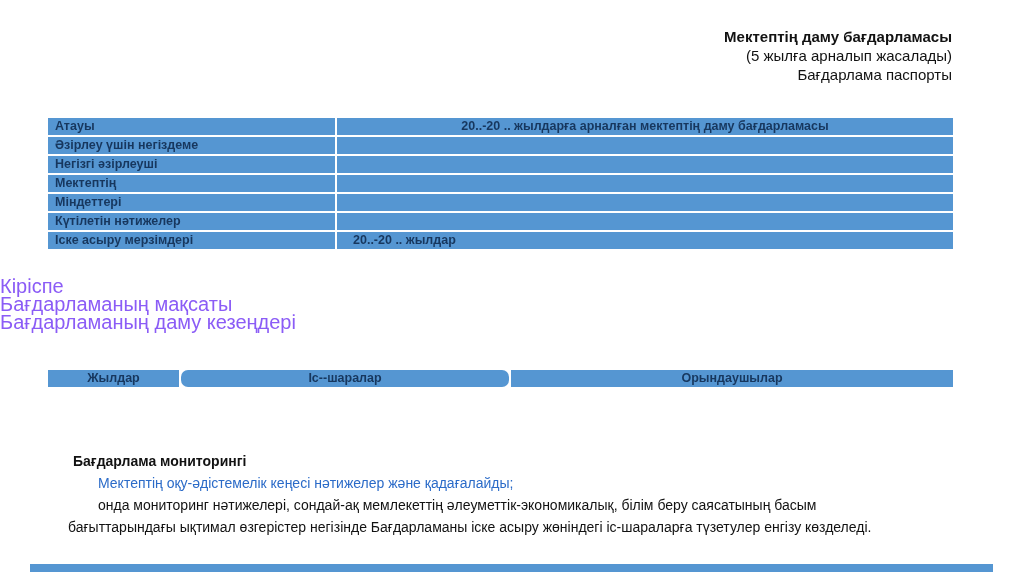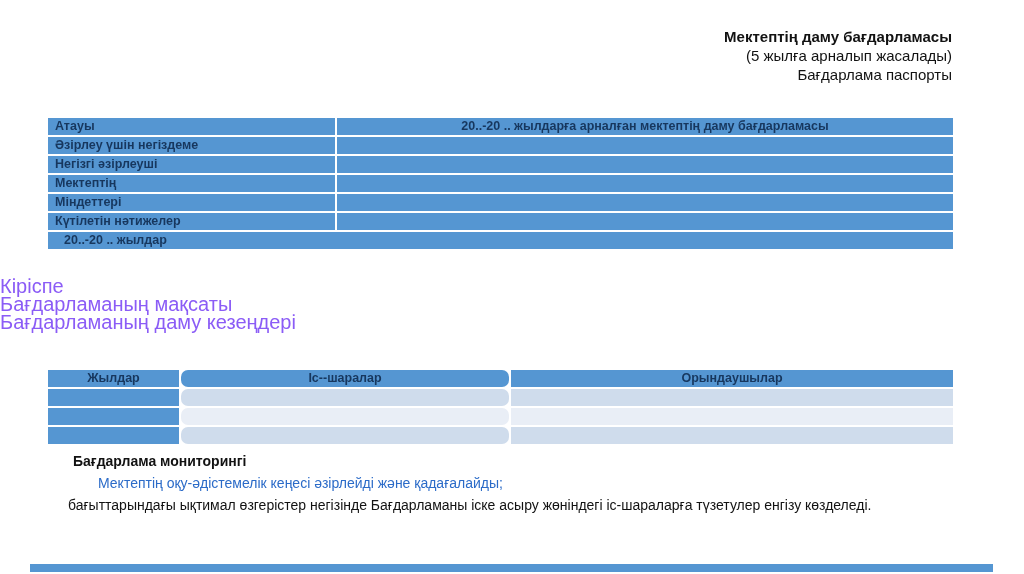--- a/index.html
+++ b/index.html
@@ -20,21 +20,21 @@
   .p-cell{background:#5596D2;color:#17375E;font-size:12.5px;font-weight:bold;line-height:17px;white-space:nowrap;overflow:hidden;}
   .p-label{width:280px;padding-left:7px;flex:none;}
   .p-value{flex:1;padding-left:16px;}
   .p-value.centered{text-align:center;padding-left:0;}
 
   
   .toc-block{position:absolute;top:277px;left:0;width:916px;text-align:left;font-size:20px;line-height:18px;color:#8b5cf6;}
 
   
   .plan-table{position:absolute;top:370px;left:48px;width:905px;display:flex;flex-direction:column;gap:2px;}
-  .plan-row{display:flex;gap:2px;height:17px;}
+  .plan-row{display:flex;gap:2px;height:17px;align-items:flex-end;}
   .plan-cell{overflow:hidden;}
   .plan-col1{width:131px;flex:none;}
   .plan-col2{width:328px;flex:none;border-radius:7px;}
   .plan-col3{flex:1;}
   .plan-header .plan-cell{background:#5596D2;color:#17375E;font-size:12.5px;font-weight:bold;line-height:17px;text-align:center;}
   .plan-body .plan-col1{background:#5596D2;}
   .plan-body.band-a .plan-col2,.plan-body.band-a .plan-col3{background:#CFDCEC;}
   .plan-body.band-b .plan-col2,.plan-body.band-b .plan-col3{background:#E9EEF6;}
 
   
@@ -77,20 +77,21 @@
     </div>
     <div class="p-row">
       <div class="p-cell p-label">Міндеттері</div>
       <div class="p-cell p-value"></div>
     </div>
     <div class="p-row">
       <div class="p-cell p-label">Күтілетін нәтижелер</div>
       <div class="p-cell p-value"></div>
     </div>
     <div class="p-row">
+      <div class="p-cell p-label">Іске асыру мерзімдері</div>
       <div class="p-cell p-value">20..-20 .. жылдар</div>
     </div>
   </div>
 
   <div class="toc-block">
     <div>Кіріспе</div>
     <div>Бағдарламаның мақсаты</div>
     <div>Бағдарламаның даму кезеңдері</div>
   </div>
 
@@ -112,19 +113,20 @@
     </div>
     <div class="plan-row plan-body band-a">
       <div class="plan-cell plan-col1"></div>
       <div class="plan-cell plan-col2"></div>
       <div class="plan-cell plan-col3"></div>
     </div>
   </div>
 
   <div class="monitor-block">
     <div class="m-heading">Бағдарлама мониторингі</div>
-    <div class="m-blue">Мектептің оқу-әдістемелік кеңесі әзірлейді және қадағалайды;</div>
+    <div class="m-blue">Мектептің оқу-әдістемелік кеңесі нәтижелер және қадағалайды;</div>
+    <div class="m-line1">онда мониторинг нәтижелері, сондай-ақ мемлекеттің әлеуметтік-экономикалық, білім беру саясатының басым</div>
     <div class="m-line2">бағыттарындағы ықтимал өзгерістер негізінде Бағдарламаны іске асыру жөніндегі іс-шараларға түзетулер енгізу көзделеді.</div>
   </div>
 
   <div class="bottom-bar"></div>
 
 </div>
 
 </body></html>

